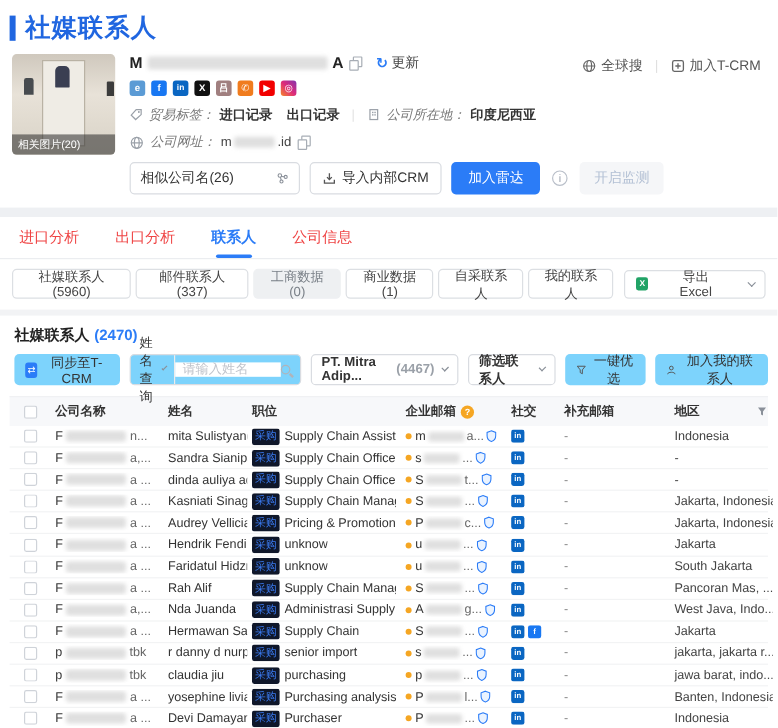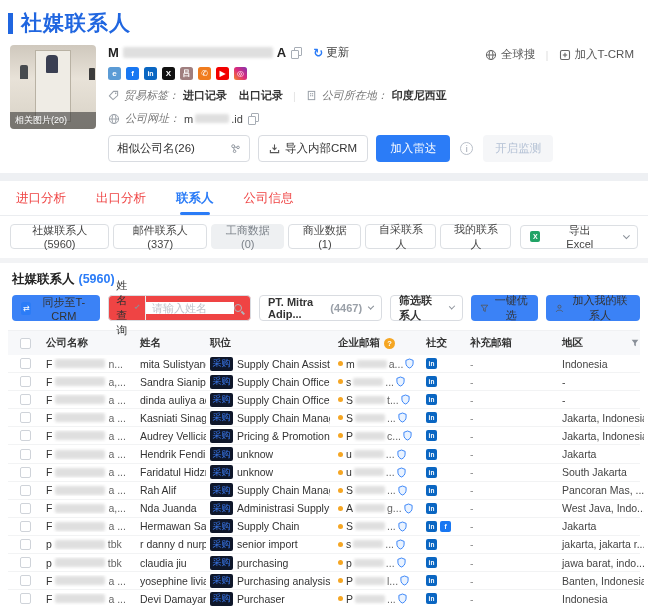--- a/index.html
+++ b/index.html
@@ -78,26 +78,26 @@
     font-size:11px; color:#444; padding:0 9px; display:flex; align-items:center; gap:17px; cursor:pointer; }
   .xls-ic { width:11px; height:11px; background:#21a366; border-radius:2px; color:#fff; font-size:7px; font-weight:bold;
     display:flex; align-items:center; justify-content:center; }
   .thin-band { height:5px; background:#f2f3f5; }
 
   
   .list-sec { padding:8px 8px 0; }
   .sec-title { font-size:12.5px; font-weight:bold; color:#222; padding-left:4px; }
   .sec-count { color:#2b7cf7; margin-left:4px; }
   .toolbar { display:flex; align-items:center; gap:8px; margin-top:7px; padding-left:4px; }
-  .tb-btn { height:26px; background:#3b82f6; border-radius:4px; border:none; font-size:11px; color:#333;
+  .tb-btn { height:26px; background:#7dd3fc; border-radius:4px; border:none; font-size:11px; color:#333;
     display:flex; align-items:center; gap:5px; padding:0 9px; cursor:pointer; }
   .sync-ic { width:13px; height:13px; background:#2b7cf7; border-radius:2.5px; color:#fff; font-size:8px;
     display:flex; align-items:center; justify-content:center; }
   .sync-ic::after { content:"⇄"; }
-  .name-group { height:26px; border:1px solid #d9dce1; border-radius:4px; display:flex; align-items:center; background:#ef4444; }
+  .name-group { height:26px; border:1px solid #d9dce1; border-radius:4px; display:flex; align-items:center; background:#7dd3fc; }
   .nq { font-size:11px; color:#333; padding:0 7px; display:flex; align-items:center; border-right:1px solid #ececec; height:100%; cursor:pointer; }
   .name-input { border:none; outline:none; font-size:11px; width:88px; padding:0 6px; color:#333; font-family:inherit; }
   .name-input::placeholder { color:#c0c4cc; }
   .mag { width:8px; height:8px; border:1.5px solid #b0b4ba; border-radius:50%; position:relative; display:inline-block; margin:0 8px 0 0; flex:none; }
   .mag::after { content:""; position:absolute; width:4px; height:1.5px; background:#b0b4ba; transform:rotate(45deg); right:-4px; bottom:-2px; }
   .select { height:26px; border:1px solid #d9dce1; border-radius:4px; background:#fff; font-size:11px; color:#333;
     display:flex; align-items:center; padding:0 8px; gap:3px; cursor:pointer;font-weight:bold; }
   .sel-count { color:#9aa0a8; }
   .chev { width:5px; height:5px; border-right:1.4px solid #8a9099; border-bottom:1.4px solid #8a9099;
     transform:rotate(45deg); display:inline-block; margin:-3px 0 0 4px; }
@@ -274,21 +274,21 @@
       <span class="xls-ic">X</span>
       <span>导出 Excel</span>
       <span class="chev"></span>
     </button>
   </div>
 
   <div class="thin-band"></div>
 
   <div class="list-sec">
     <div class="sec-title">
-      <span>社媒联系人</span><span class="sec-count">(5960)</span>
+      <span>社媒联系人</span><span class="sec-count">(2470)</span>
     </div>
 
     <div class="toolbar">
       <button class="tb-btn">
         <span class="sync-ic"></span>
         <span>同步至T-CRM</span>
       </button>
       <div class="name-group">
         <span class="nq">
           <span>姓名查询</span>

